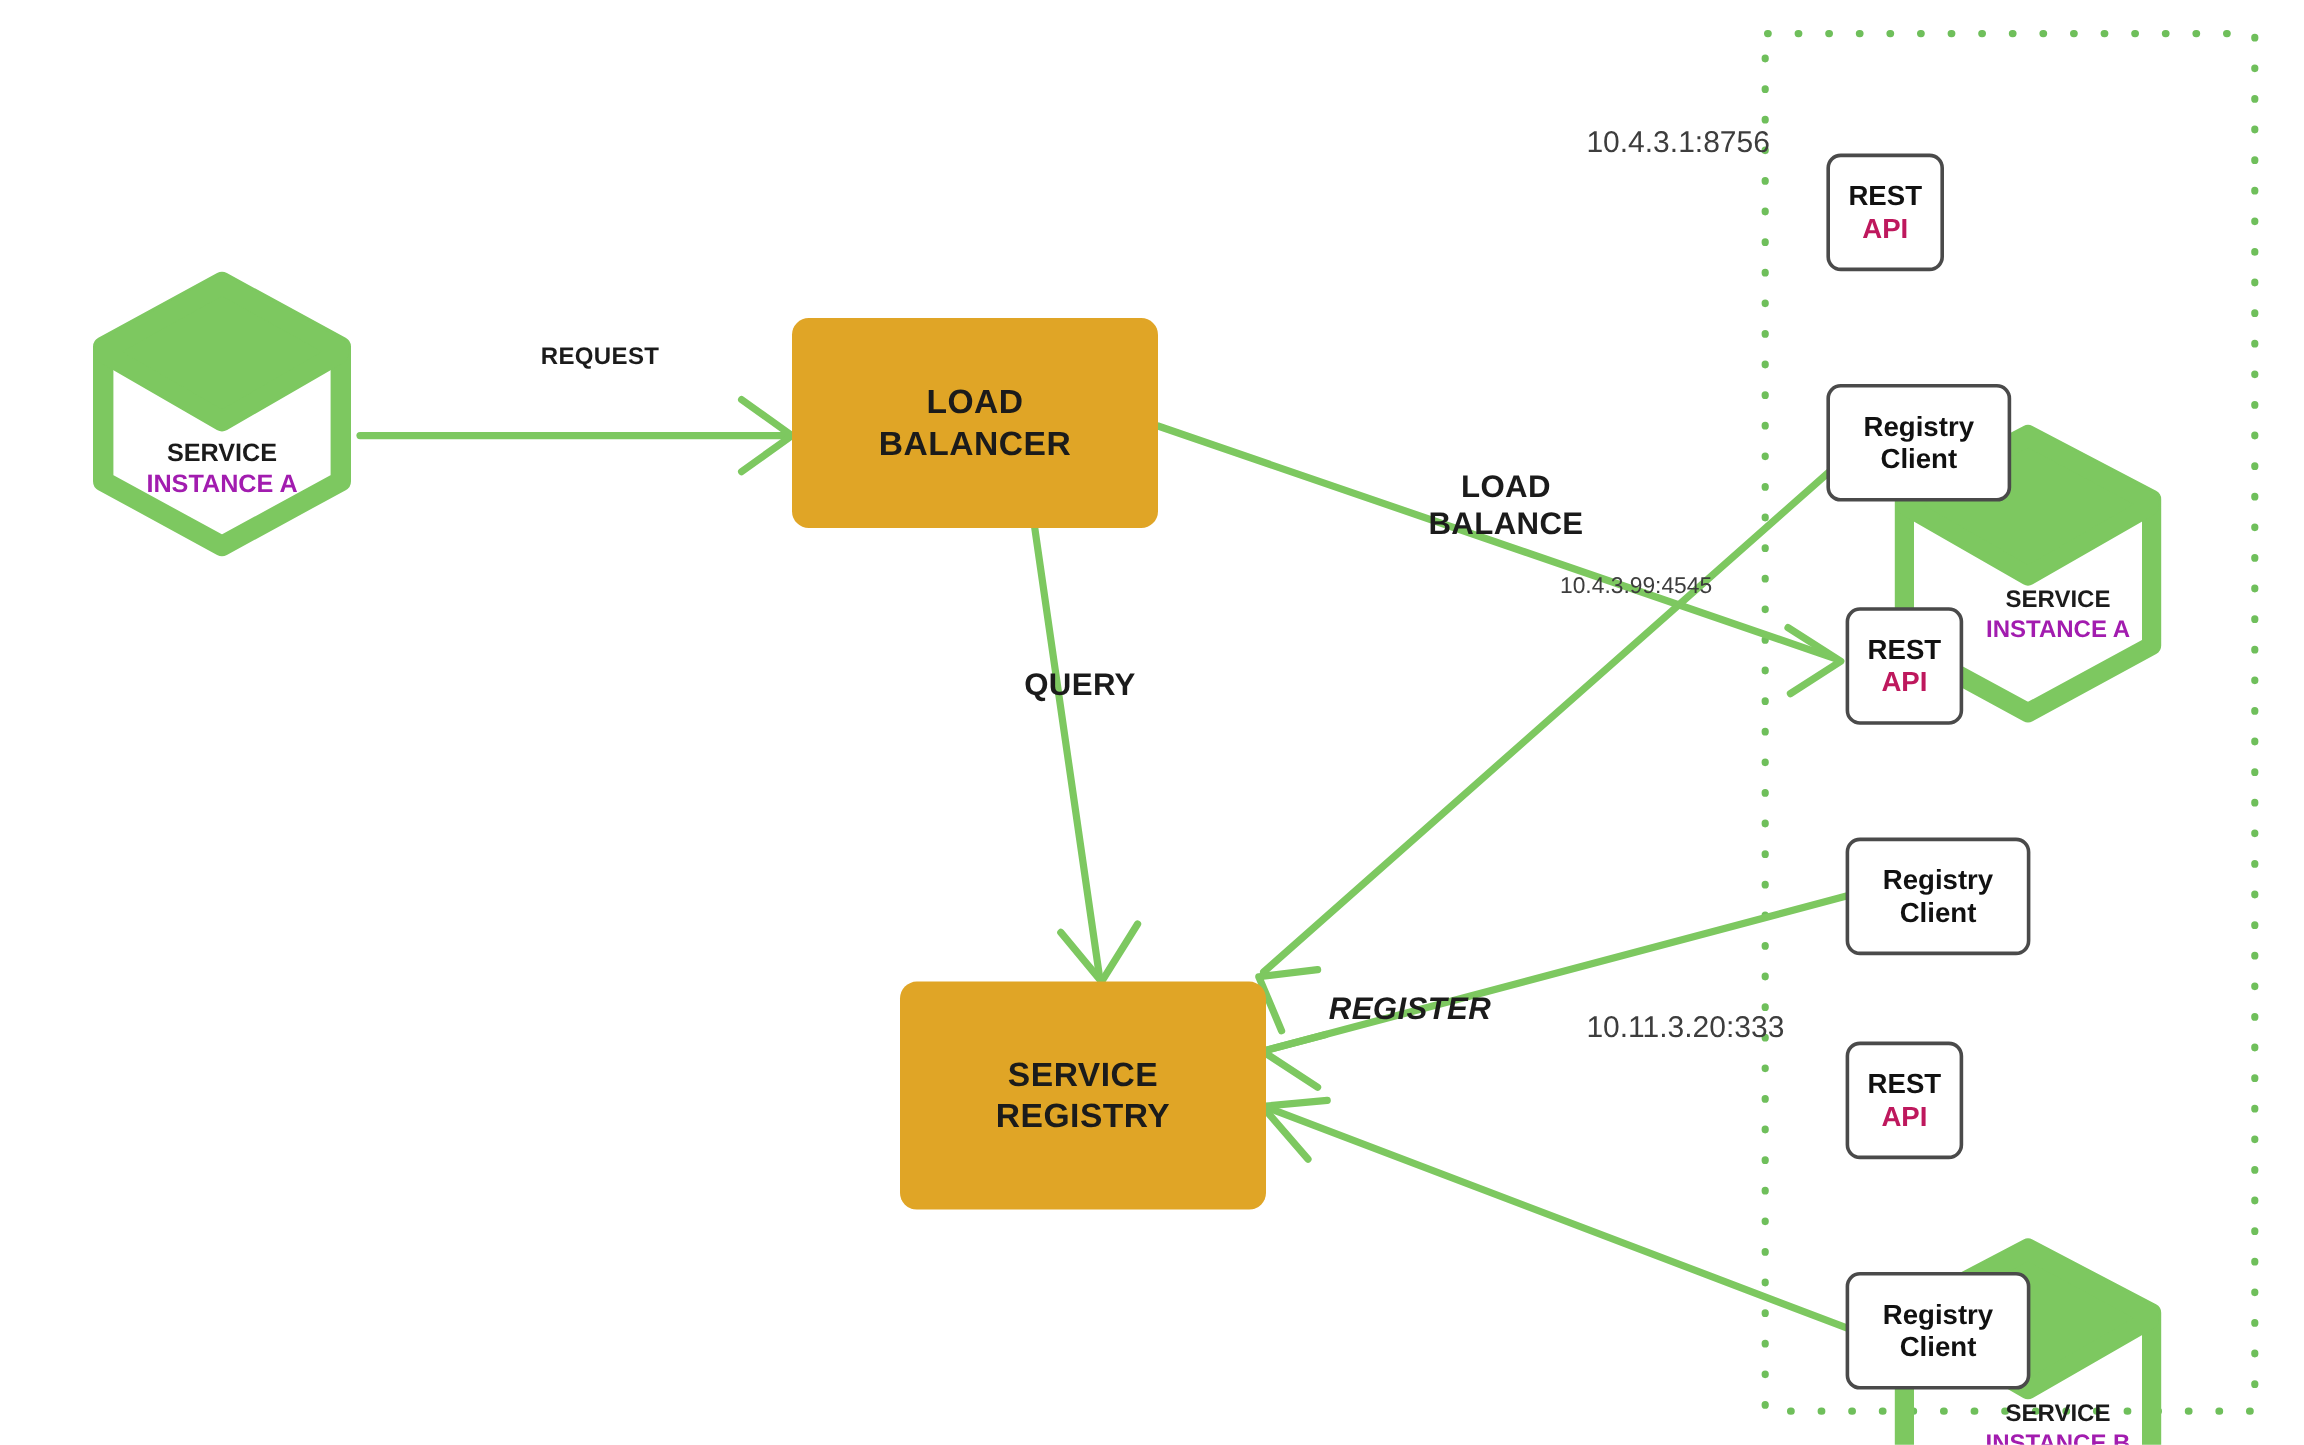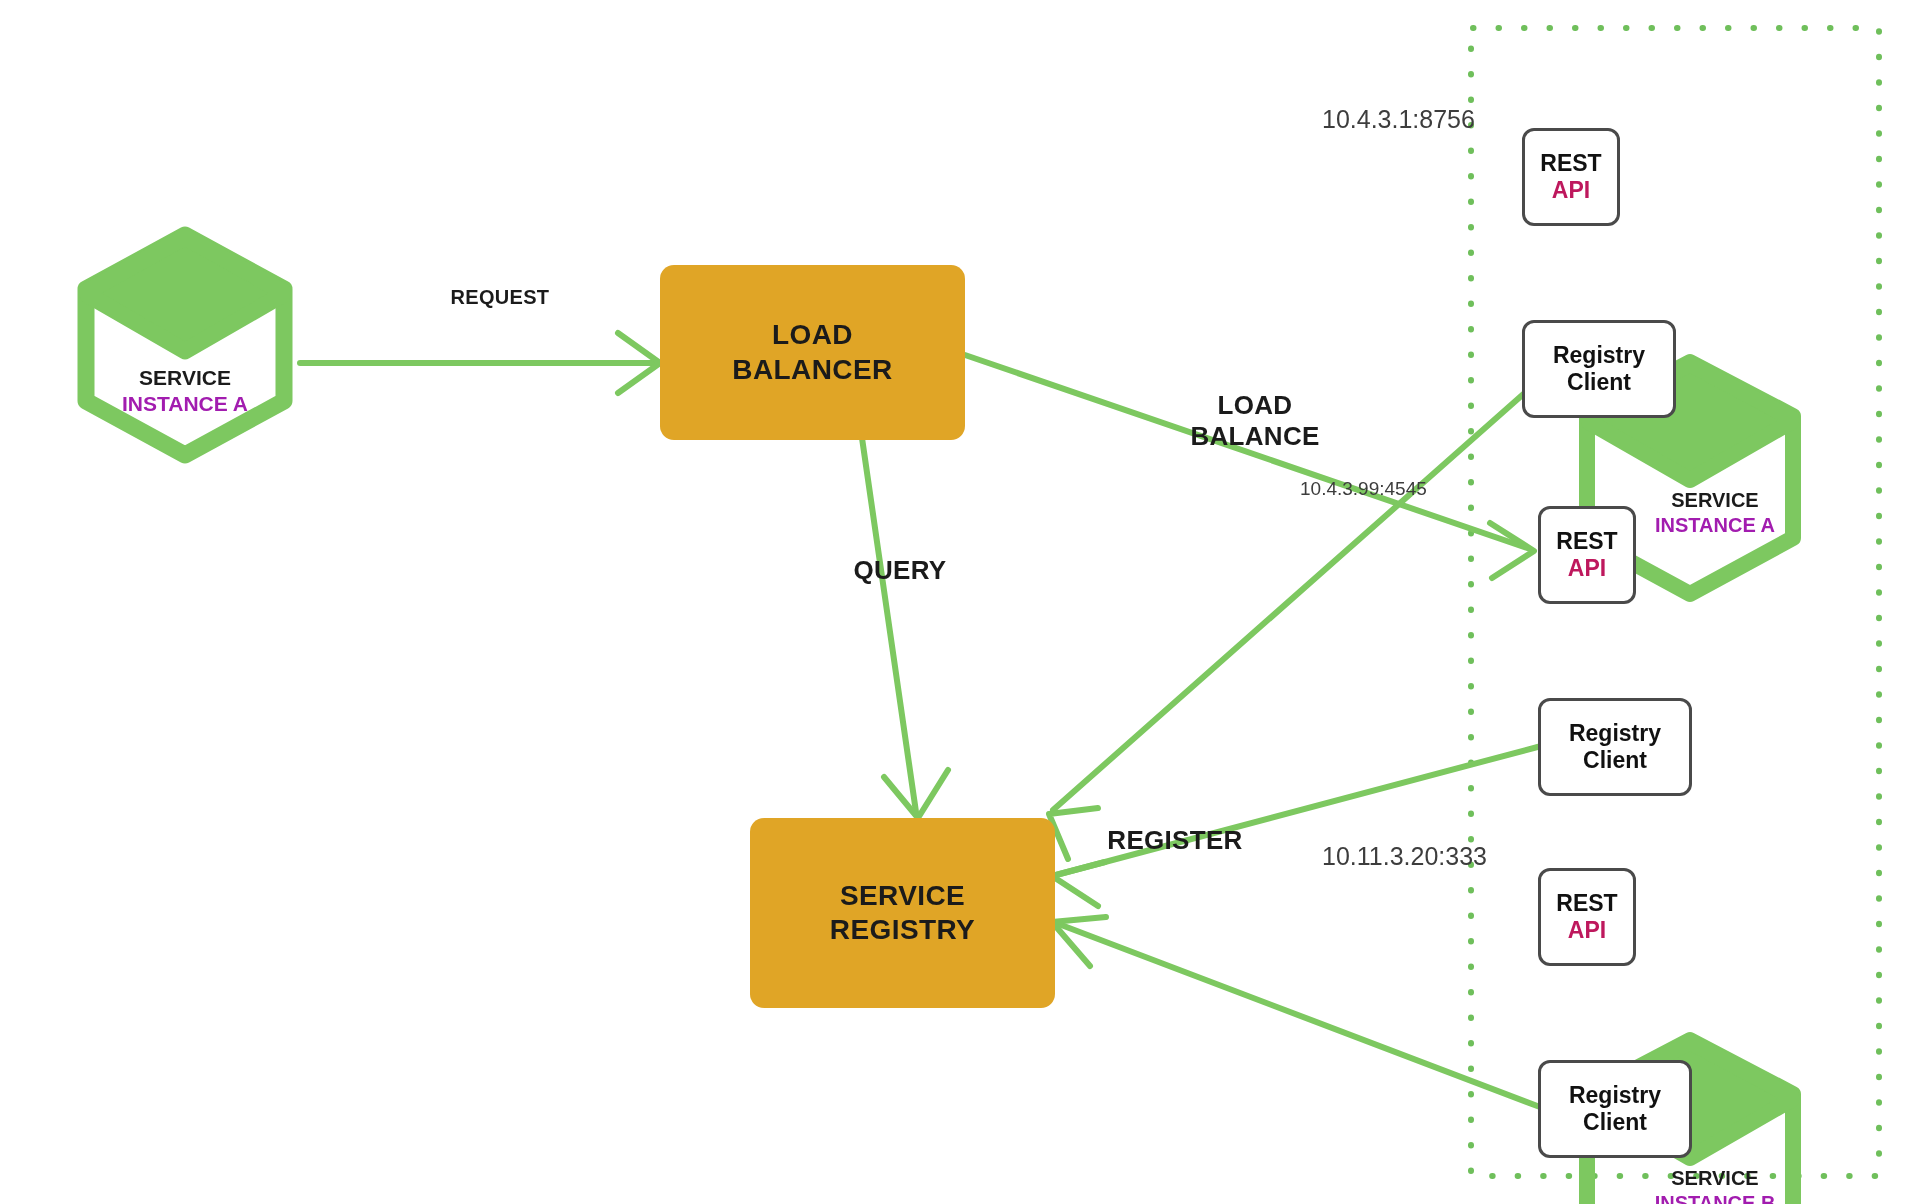--- a/index.html
+++ b/index.html
@@ -95,21 +95,21 @@
   <div class="node amber" style="left:750px;top:818px;width:305px;height:190px;font-size:28px;white-space:pre-line;">SERVICE
 REGISTRY</div>
 
   <div class="edgelabel" style="left:400px;top:285px;width:200px;font-size:20px;">REQUEST</div>
 
   <div class="edgelabel" style="left:1155px;top:390px;width:200px;font-size:26px;">LOAD
 BALANCE</div>
 
   <div class="edgelabel" style="left:810px;top:555px;width:180px;font-size:26px;">QUERY</div>
 
-  <div class="edgelabel" style="left:1075px;top:825px;width:200px;font-size:26px;">REGISTER</div>
+  <div class="edgelabel" style="left:1075px;top:825px;width:200px;font-size:26px;font-style:italic;">REGISTER</div>
 
   <div class="iplabel" style="left:1322px;top:105px;font-size:25px;">10.4.3.1:8756</div>
   <div class="iplabel" style="left:1300px;top:478px;font-size:19px;">10.4.3.99:4545</div>
   <div class="iplabel" style="left:1322px;top:842px;font-size:25px;">10.11.3.20:333</div>
 
   <div class="node hexwrap" style="left:1500px;top:100px;width:320px;height:300px;">
 
     <svg width="320" height="300" viewBox="0 0 320 300" style="left:55px;top:10px;">
       <path d="M 135,12 L 238,66 L 238,188 L 135,244 L 32,188 L 32,66 Z" fill="none" stroke="#7DC860" stroke-width="16" stroke-linejoin="round" stroke-linecap="round"></path>
       <path d="M 135,14 L 236,68 L 236,72 L 135,130 L 34,72 L 34,68 Z" fill="#7DC860" stroke="#7DC860" stroke-width="16" stroke-linejoin="round" stroke-linecap="round"></path>

